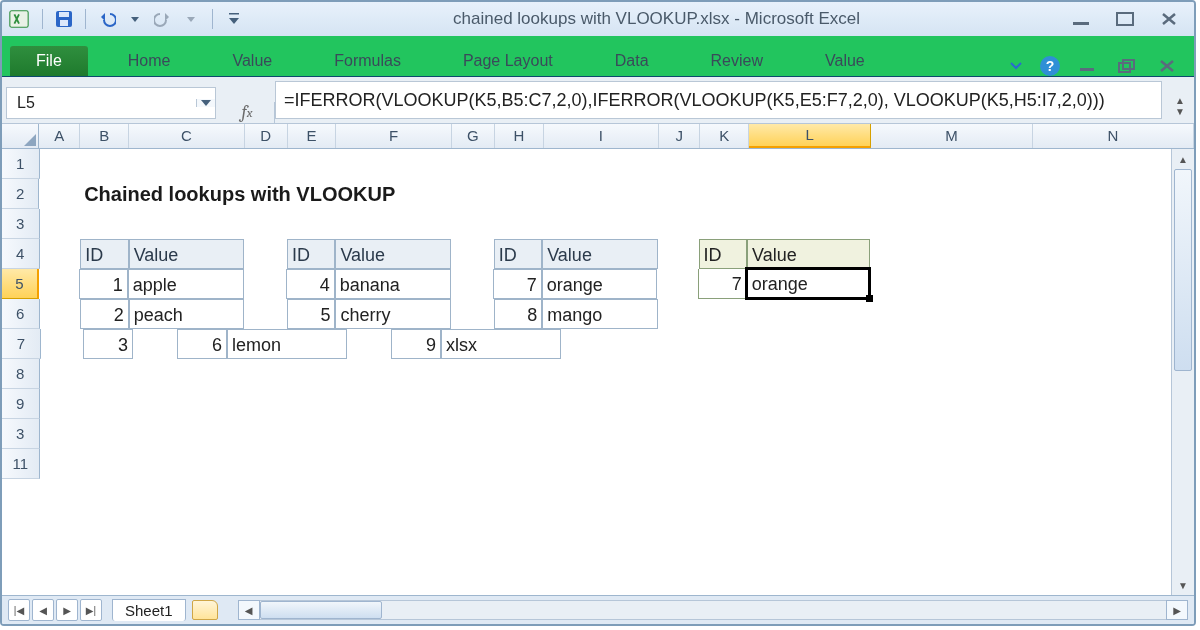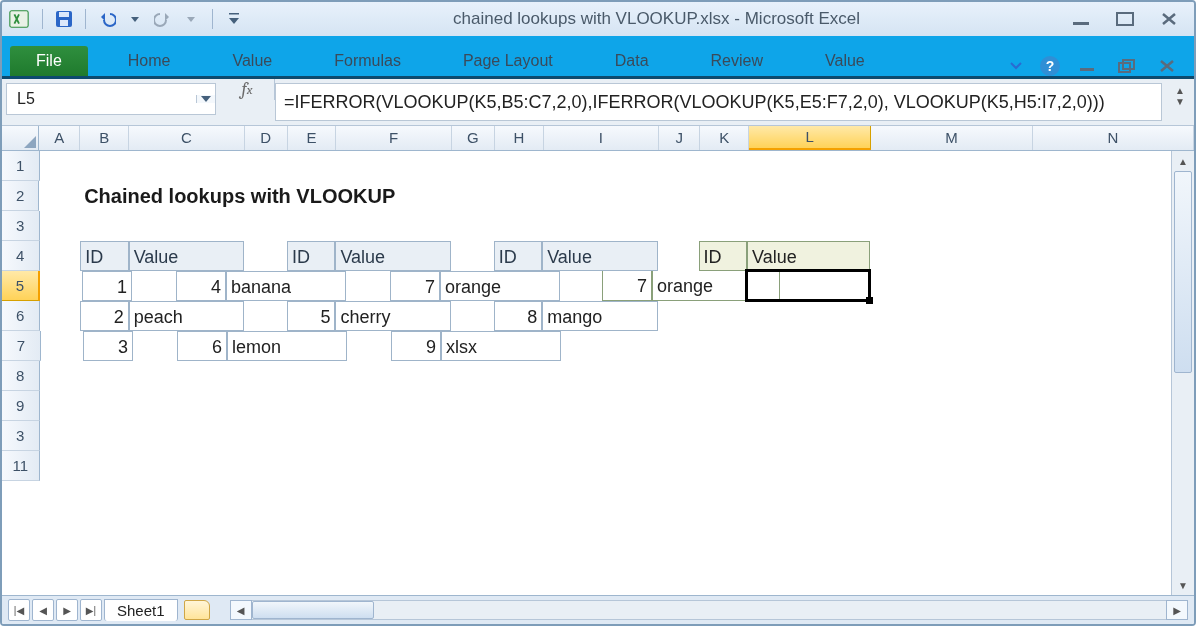--- a/index.html
+++ b/index.html
@@ -7,28 +7,28 @@
   
   .titlebar{height:34px;display:flex;align-items:center;background:linear-gradient(#e8f1fb,#d5e4f3);padding:0 6px;}
   .titlebar .excel-icon{width:22px;height:22px;margin-right:4px;}
   .qat{display:flex;align-items:center;gap:6px;margin-left:4px;}
   .qat .sep{width:1px;height:20px;background:#9fb5cf;margin:0 4px;}
   .qat-btn{width:22px;height:22px;display:flex;align-items:center;justify-content:center;border-radius:2px;}
   .title{flex:1;text-align:center;font-size:17px;color:#4a5a6a;}
   .winbtns{display:flex;gap:18px;margin-right:6px;}
   .winbtn{width:26px;height:18px;display:flex;align-items:center;justify-content:center;color:#5a6b7d;}
   
-  .ribbon{height:40px;display:flex;align-items:flex-end;background:#0ea5e9;padding:0 8px;}
+  .ribbon{height:40px;display:flex;align-items:flex-end;background:#22c55e;padding:0 8px;}
   .file-tab{background:linear-gradient(#2f8f3e,#1f7a2d);color:#fff;padding:6px 26px 6px 26px;border-radius:3px 3px 0 0;font-size:16px;margin-right:20px;}
   .rtab{padding:6px 20px;font-size:16px;color:#3a4a5a;margin-right:22px;}
   .ribbon-right{margin-left:auto;display:flex;align-items:center;gap:14px;margin-right:6px;}
   .help-icon{width:20px;height:20px;background:#2f8fd6;border-radius:50%;color:#fff;font-weight:bold;font-size:14px;display:flex;align-items:center;justify-content:center;}
   .caret{width:20px;height:18px;display:flex;align-items:center;justify-content:center;color:#4a5a6a;}
   
-  .fx-area{background:#e9eff5;border-top:3px solid #0c4a6e;border-bottom:1px solid #b6c6d8;display:flex;align-items:flex-start;}
+  .fx-area{background:#e9eff5;border-top:1px solid #0c4a6e;border-bottom:1px solid #b6c6d8;display:flex;align-items:flex-end;}
   .namebox{width:210px;display:flex;align-items:center;border-right:1px solid #b6c6d8;background:#fff;margin:4px;box-sizing:border-box;border:1px solid #b9c7d6;}
   .namebox .nb-text{flex:1;padding:6px 10px;font-size:16px;}
   .namebox .nb-dd{width:18px;height:100%;display:flex;align-items:center;justify-content:center;border-left:1px solid #b9c7d6;background:#f4f8fc;}
   .fx-label{width:54px;display:flex;align-items:center;justify-content:center;font-style:italic;font-family:"Cambria","Times New Roman",serif;font-size:18px;color:#6a6a6a;border-right:1px solid #b6c6d8;}
   .fx-input{flex:1;background:#fff;margin:4px 4px 4px 0;border:1px solid #b9c7d6;padding:5px 8px;font-size:18px;line-height:26px;overflow:hidden;}
   .fx-side{width:24px;display:flex;flex-direction:column;justify-content:space-between;padding:6px 2px;}
   .fx-side .tri{font-size:10px;color:#555;text-align:center;}
   
   .grid-wrap{flex:1;display:flex;flex-direction:column;background:#fff;overflow:hidden;position:relative;}
   .colhdrs{display:flex;height:24px;background:linear-gradient(#f6f9fd,#e3ebf4);border-bottom:1px solid #9eb6ce;}
@@ -54,21 +54,21 @@
   .activecell{position:absolute;border:3px solid #000;box-sizing:border-box;pointer-events:none;}
   .activecell:after{content:"";position:absolute;right:-5px;bottom:-5px;width:7px;height:7px;background:#000;}
   
   .vscroll{position:absolute;right:0;top:0;bottom:0;width:22px;background:#e9eff5;border-left:1px solid #b6c6d8;display:flex;flex-direction:column;}
   .vscroll .vbtn{height:20px;display:flex;align-items:center;justify-content:center;font-size:10px;color:#555;}
   .vscroll .track{flex:1;background:#e9eff5;position:relative;}
   .vscroll .thumb{position:absolute;left:2px;right:2px;top:0;height:200px;background:linear-gradient(#f1f6fb,#cedef0);border:1px solid #9fb5cf;border-radius:2px;}
   
   .sheetbar{height:28px;background:#dfe9f4;border-top:1px solid #9eb6ce;display:flex;align-items:center;padding:0 6px;font-size:14px;}
   .navbtn{width:20px;height:20px;border:1px solid #9fb5cf;background:#fff;margin-right:2px;display:flex;align-items:center;justify-content:center;font-size:10px;color:#555;border-radius:2px;}
-  .tab-sheet{background:#fff;border:1px solid #9fb5cf;border-bottom:none;border-radius:0 0 3px 3px;padding:2px 12px;font-size:15px;}
+  .tab-sheet{background:#fff;border:1px solid #9fb5cf;border-bottom:none;border-radius:0 0 3px 3px;padding:2px 12px;margin-left:8px;font-size:15px;}
   .tab-new{width:24px;height:18px;margin-left:6px;border:1px solid #cfa646;background:linear-gradient(#fff5d8,#ffe49a);border-radius:2px 6px 2px 2px;}
   .hscroll{flex:1;margin-left:20px;display:flex;align-items:center;}
   .hscroll .hbtn{width:20px;height:18px;border:1px solid #9fb5cf;background:#f3f8fd;display:flex;align-items:center;justify-content:center;font-size:10px;color:#555;}
   .hscroll .htrack{flex:1;height:18px;background:#e9eff5;border-top:1px solid #b6c6d8;border-bottom:1px solid #b6c6d8;position:relative;}
   .hscroll .hthumb{position:absolute;left:0;top:0;bottom:0;width:120px;background:linear-gradient(#f1f6fb,#cedef0);border:1px solid #9fb5cf;border-radius:2px;}
   .title2{font-weight:bold;font-size:20px;color:#1a1a1a;}
   svg{display:block;}
 </style>
 </head>
 <body>
@@ -284,20 +284,21 @@
         <div class="cell cK resulthdr le">ID</div>
         <div class="cell cL resulthdr">Value</div>
         <div class="cell cM"></div>
           <div class="cell cN"></div>
         </div>
 
       <div class="row">
           <div class="rh sel">5</div>
         <div class="cell cA"></div>
         <div class="cell cB tcell le num">1</div>
+        <div class="cell cC tcell">apple</div>
         <div class="cell cD"></div>
         <div class="cell cE tcell le num">4</div>
         <div class="cell cF tcell">banana</div>
         <div class="cell cG"></div>
         <div class="cell cH tcell le num">7</div>
         <div class="cell cI tcell">orange</div>
         <div class="cell cJ"></div>
         <div class="cell cK num" style="border:1px solid #8aa07a;border-top:none;">7</div>
         <div class="cell cL" id="active-L5" style="border:1px solid #8aa07a;border-top:none;">orange</div>
         <div class="cell cM"></div>

